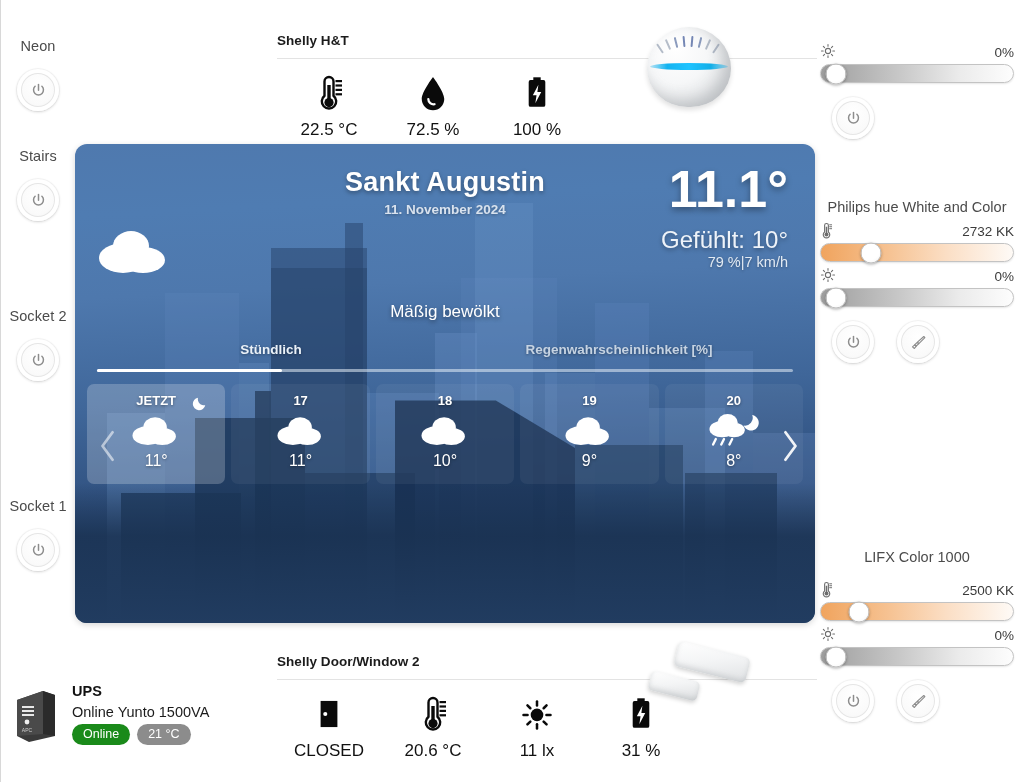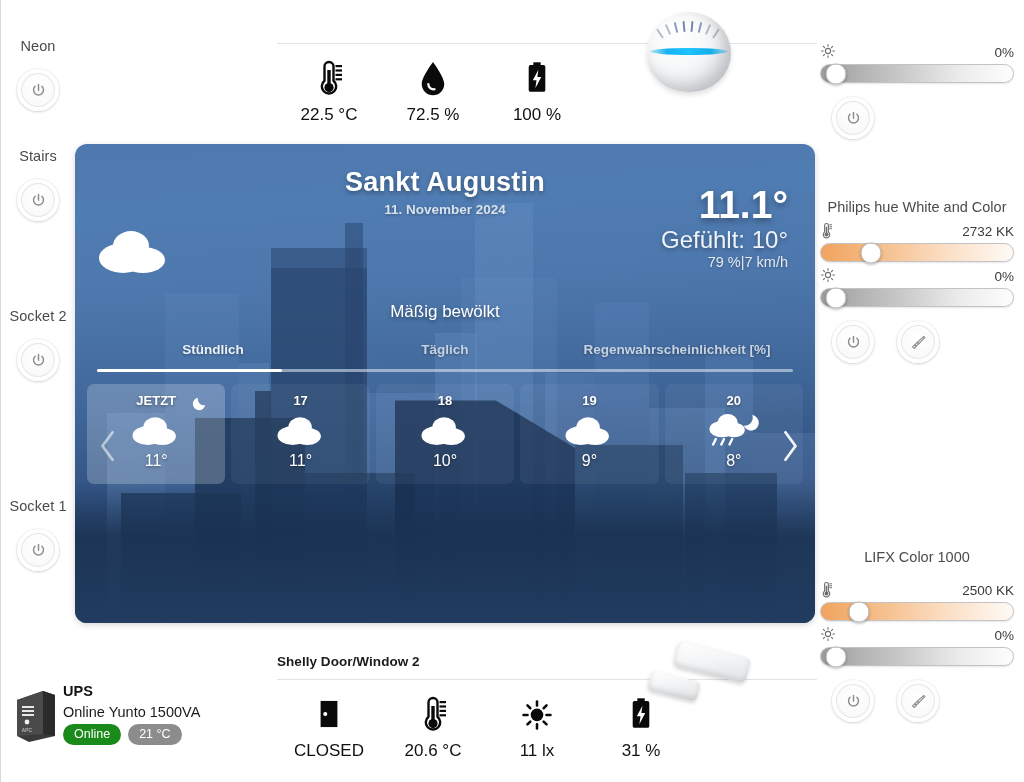--- a/index.html
+++ b/index.html
@@ -90,21 +90,21 @@
     box-shadow: 0 2px 4px rgba(0,0,0,.18), inset 0 -3px 5px rgba(160,165,170,.35);
   }
   .dw-bar-small {
     position: absolute; left: 2px; top: 33px; width: 50px; height: 20px;
     background: linear-gradient(160deg,#ffffff 0%, #f3f4f5 45%, #dcdee0 100%);
     border-radius: 5px; transform: rotate(14deg);
     box-shadow: 0 2px 4px rgba(0,0,0,.18), inset 0 -3px 5px rgba(160,165,170,.35);
   }
 
   
-  .ups-row { display: flex; align-items: flex-start; gap: 4px; }
+  .ups-row { display: flex; align-items: flex-start; gap: 13px; }
   .ups-img { width: 46px; height: 56px; position: relative; flex: none; margin-top: 4px; }
   .ups-name { font-size: 14.5px; font-weight: bold; color: #111; line-height: 19px; }
   .ups-model { font-size: 14.5px; color: #1b1b1b; line-height: 23px; }
   .ups-badges { display: flex; gap: 7px; }
   .badge {
     border-radius: 11px; font-size: 12.5px; color: #fff;
     padding: 2px 11px 3px; line-height: 16px; display: inline-block;
   }
 
   
@@ -149,22 +149,22 @@
   .w-top { position: absolute; left: 0; top: 0; width: 100%; }
   .w-city {
     text-align: center; color: #fff; font-size: 27px; font-weight: bold;
     margin-top: 23px; text-shadow: 0 2px 4px rgba(0,0,0,.35); letter-spacing: .2px;
   }
   .w-date {
     text-align: center; color: #d8e2ee; font-size: 13.5px; font-weight: bold;
     margin-top: 4px; text-shadow: 0 1px 3px rgba(0,0,0,.3);
   }
   .w-temp {
-    position: absolute; right: 27px; top: 32px; color: #fff;
-    font-size: 39px; font-weight: bold; line-height: 58px;
+    position: absolute; right: 27px; top: 16px; color: #fff;
+    font-size: 52px; font-weight: bold; line-height: 58px;
     text-shadow: 0 3px 6px rgba(0,0,0,.35); text-align: right;
   }
   .w-feels {
     position: absolute; right: 27px; top: 82px; color: #eef3f9;
     font-size: 24px; text-shadow: 0 2px 4px rgba(0,0,0,.35); text-align: right;
   }
   .w-wind {
     position: absolute; right: 27px; top: 110px; color: #e2eaf3;
     font-size: 14.5px; text-shadow: 0 1px 3px rgba(0,0,0,.3); text-align: right;
   }
@@ -290,20 +290,21 @@
         <div class="ups-model">Online Yunto 1500VA</div>
         <div class="ups-badges">
           <span class="badge" style="background:#1a8a1a">Online</span>
           <span class="badge" style="background:#8c8c8c">21 °C</span>
         </div>
       </div>
     </div>
   </div>
 
   <div class="panel" style="left:276px; top:33px; width:540px;">
+    <div class="panel-title">Shelly H&amp;T</div>
     <div class="panel-rule" style="margin-top:10px"></div>
     <div style="position:relative">
       <div class="metrics" style="margin-top:6px">
 
         <div class="metric" style="width:104px">
           <div class="m-icon">
             <svg viewBox="0 0 28 40" width="28" height="40">
               <path d="M14 4a4.5 4.5 0 0 1 4.5 4.5v14.2a7.2 7.2 0 1 1-9 0V8.5A4.5 4.5 0 0 1 14 4z" fill="none" stroke="#0a0a0a" stroke-width="2.4"></path>
               <circle cx="14" cy="29.6" r="4.6" fill="#0a0a0a"></circle>
               <rect x="12.3" y="12" width="3.4" height="15" fill="#0a0a0a"></rect>
@@ -474,21 +475,20 @@
           <ellipse cx="48" cy="36" rx="22" ry="13" fill="#ffffff"></ellipse>
           <ellipse cx="36" cy="22" rx="18" ry="15" fill="#ffffff"></ellipse>
         </g>
       </svg>
     </div>
 
     <div class="w-cond">Mäßig bewölkt</div>
 
     <div class="w-tabs">
       <div class="w-tab active">Stündlich</div>
-      <div class="w-tab">Täglich</div>
       <div class="w-tab">Regenwahrscheinlichkeit [%]</div>
     </div>
     <div class="w-tabline"></div>
 
     <div class="hours">
 
       <div class="hour sel">
         <div class="h-lbl">JETZT</div>
         <div class="h-moon">
           <svg viewBox="0 0 20 20" width="17" height="17">

